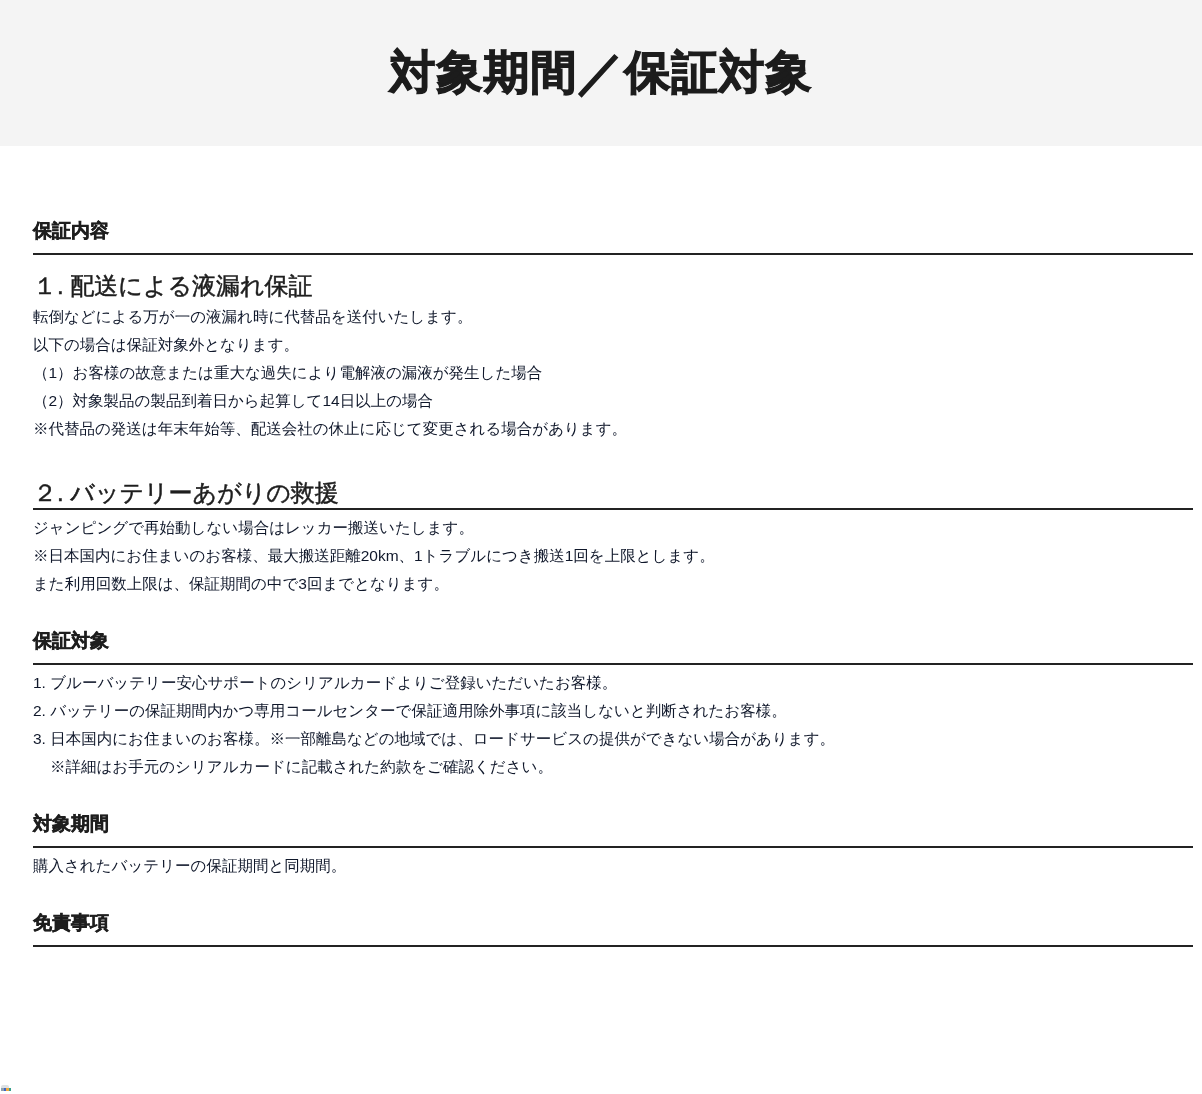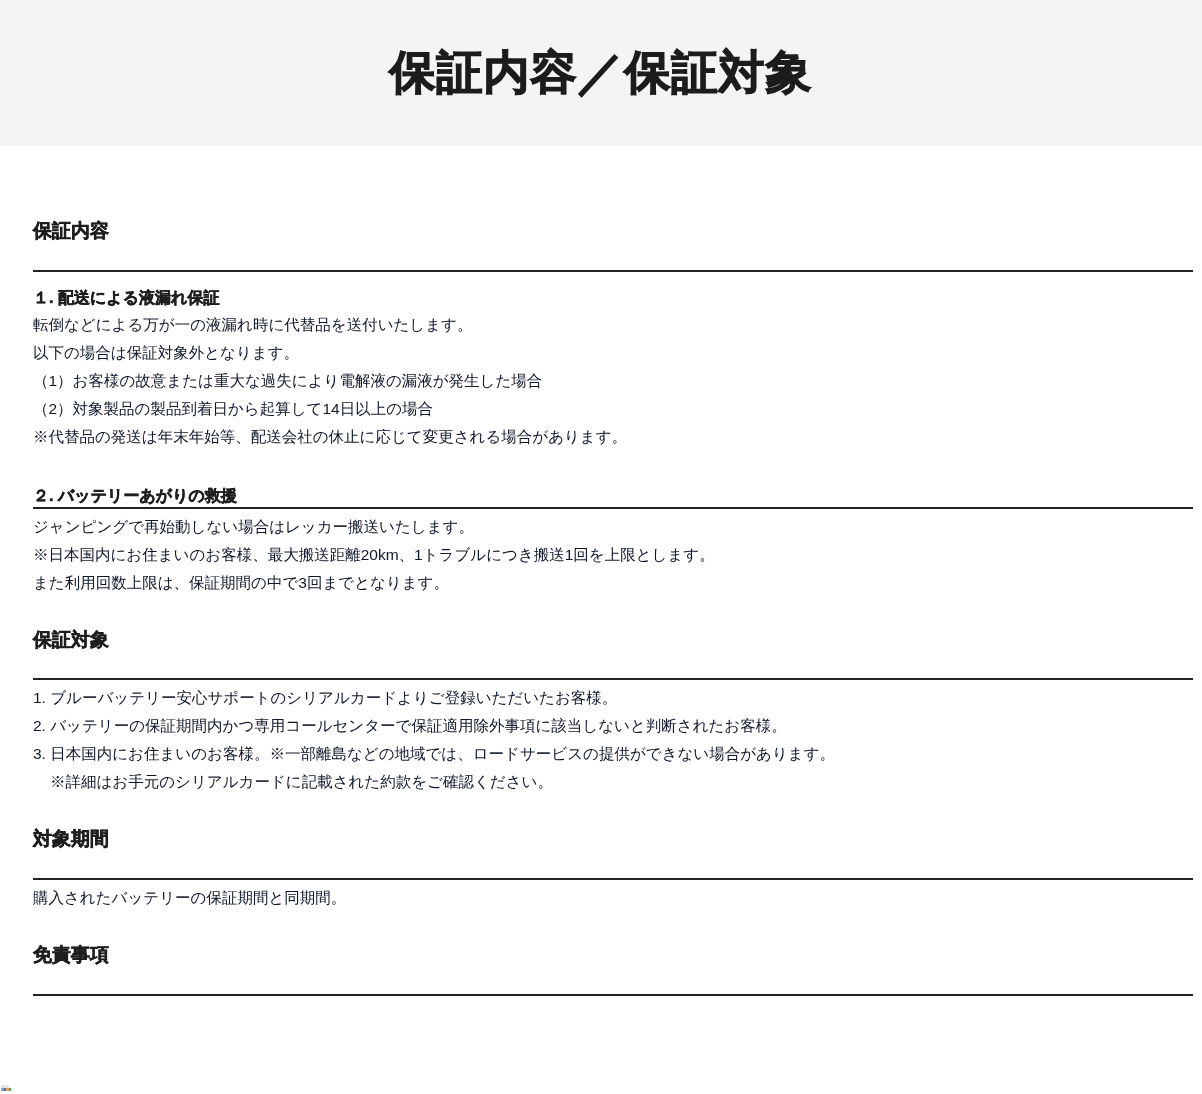--- a/index.html
+++ b/index.html
@@ -26,33 +26,33 @@
     letter-spacing: 1px;
     -webkit-text-stroke: 1.2px #1c1c1c;
   }
   .content {
     margin-left: 33px;
     margin-right: 9px;
     color: #333333;
   }
   h2.sec {
     margin: 32px 0 0 0;
-    padding-bottom: 28px;
+    padding-bottom: 11px;
     border-bottom: 2.5px solid #232323;
     font-size: 19px;
     font-weight: 700;
     line-height: 1.15;
     color: #1e1e1e;
     -webkit-text-stroke: 0.5px #1e1e1e;
   }
   h2.sec.first { margin-top: 74px; }
   h3.sub {
     margin: 17px 0 0 0;
-    font-size: 16px;
-    font-weight: 700;
+    font-size: 24px;
+    font-weight: 400;
     line-height: 1.15;
     color: #1e1e1e;
     -webkit-text-stroke: 0.5px #1e1e1e;
   }
   h3.sub.spaced { margin-top: 36px; }
   h3.sub.ruled {
     padding-bottom: 1px;
     border-bottom: 2.5px solid #232323;
   }
   .body {
@@ -84,21 +84,21 @@
   .c2 { background: #3a66c9; }
   .c3 { background: #eda73f; }
   .c4 { background: #35a08c; }
 </style>
 </head>
 <body>
 
 <div class="page">
 
   <header class="banner">
-    <h1>保証内容／保証対象</h1>
+    <h1>対象期間／保証対象</h1>
   </header>
 
   <main class="content">
 
     <section>
       <h2 class="sec first">保証内容</h2>
 
       <div>
         <h3 class="sub">１. 配送による液漏れ保証</h3>
         <div class="body">

